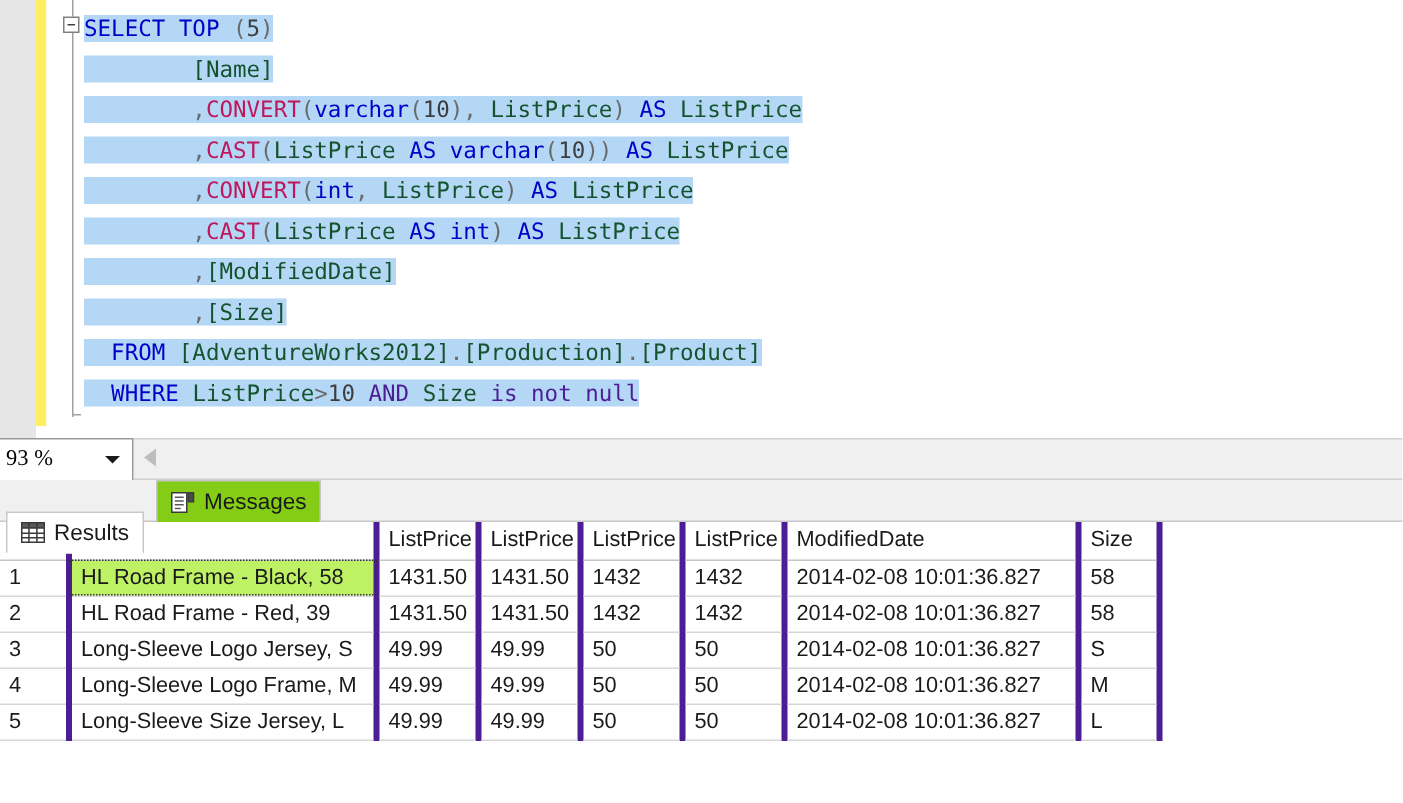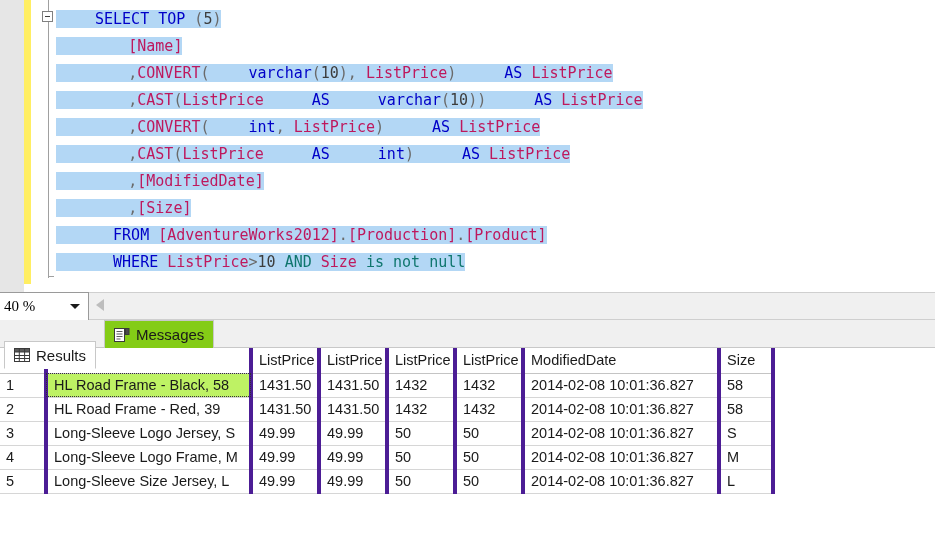--- a/index.html
+++ b/index.html
@@ -95,26 +95,26 @@
     font-family: "DejaVu Sans Mono", "Liberation Mono", monospace;
     font-size: 15px;
     line-height: 27px;
     white-space: pre;
     color: #1a1a2e;
   }
   .code-line { height: 27px; }
   .sel {
     background: #b3d7f5;
   }
-  .kw    { color: #0000c8; padding-left: 39px; }      
+  .kw    { color: #0000c8; }      
   .fn    { color: #be185d; }      
   .num   { color: #3d3d3d; }
   .punct { color: #6a6a6a; }
-  .dim   { color: #0f766e; }      
-  .ident { color: #be185d; }
+  .dim   { color: #4c1d95; }      
+  .ident { color: #14532d; }
 
   
   .zoom-bar {
     position: relative;
     height: 28px;
     background: #f0f0f0;
     border-top: 1px solid #cfcfcf;
     border-bottom: 1px solid #cfcfcf;
     box-sizing: border-box;
   }
@@ -254,21 +254,21 @@
     <div class="outline-line"></div>
     <div class="outline-box"></div>
     <div class="outline-foot"></div>
   </div>
 
   <div class="code-area" id="code-area"><div class="code-line"><span class="sel"><span class="kw">SELECT TOP </span><span class="punct">(</span><span class="num">5</span><span class="punct">)</span></span></div><div class="code-line"><span class="sel"><span class="ident">        [Name]</span></span></div><div class="code-line"><span class="sel"><span class="punct">        ,</span><span class="fn">CONVERT</span><span class="punct">(</span><span class="kw">varchar</span><span class="punct">(</span><span class="num">10</span><span class="punct">), </span><span class="ident">ListPrice</span><span class="punct">) </span><span class="kw">AS </span><span class="ident">ListPrice</span></span></div><div class="code-line"><span class="sel"><span class="punct">        ,</span><span class="fn">CAST</span><span class="punct">(</span><span class="ident">ListPrice </span><span class="kw">AS </span><span class="kw">varchar</span><span class="punct">(</span><span class="num">10</span><span class="punct">)) </span><span class="kw">AS </span><span class="ident">ListPrice</span></span></div><div class="code-line"><span class="sel"><span class="punct">        ,</span><span class="fn">CONVERT</span><span class="punct">(</span><span class="kw">int</span><span class="punct">, </span><span class="ident">ListPrice</span><span class="punct">) </span><span class="kw">AS </span><span class="ident">ListPrice</span></span></div><div class="code-line"><span class="sel"><span class="punct">        ,</span><span class="fn">CAST</span><span class="punct">(</span><span class="ident">ListPrice </span><span class="kw">AS </span><span class="kw">int</span><span class="punct">) </span><span class="kw">AS </span><span class="ident">ListPrice</span></span></div><div class="code-line"><span class="sel"><span class="punct">        ,</span><span class="ident">[ModifiedDate]</span></span></div><div class="code-line"><span class="sel"><span class="punct">        ,</span><span class="ident">[Size]</span></span></div><div class="code-line"><span class="sel"><span class="kw">  FROM </span><span class="ident">[AdventureWorks2012]</span><span class="punct">.</span><span class="ident">[Production]</span><span class="punct">.</span><span class="ident">[Product]</span></span></div><div class="code-line"><span class="sel"><span class="kw">  WHERE </span><span class="ident">ListPrice</span><span class="punct">&gt;</span><span class="num">10</span><span class="dim"> AND </span><span class="ident">Size</span><span class="dim"> is not null</span></span></div></div>
 </div>
 
 <div class="zoom-bar">
   <div class="zoom-combo">
-    <span class="zval">40 %</span>
+    <span class="zval">93 %</span>
     <span class="zarrow"></span>
   </div>
   <div class="scroll-left-btn"></div>
 </div>
 
 <div class="tabstrip">
 
   <div class="tab active">
     <span class="ic">
       <svg width="16" height="14" viewBox="0 0 16 14">

